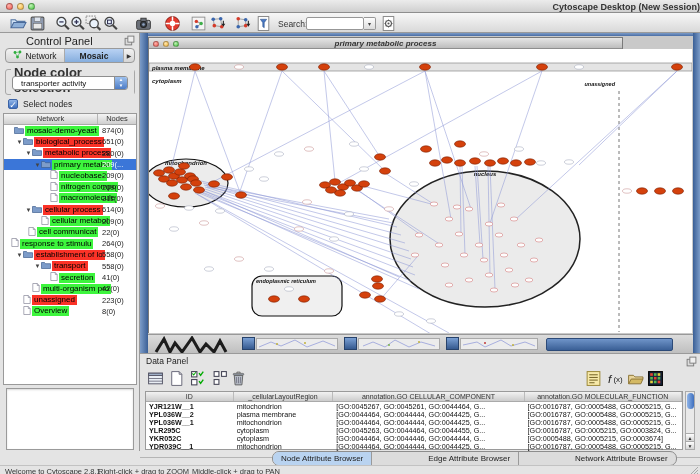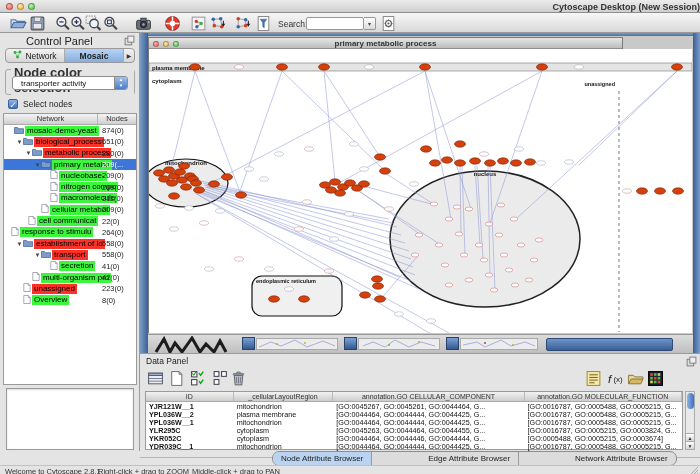--- a/index.html
+++ b/index.html
@@ -58,21 +58,21 @@
   .bg-red{background:#fb3227;}
   .tcnt{position:absolute;left:98px;font-size:7.5px;color:#222;}
   .trow.sel .tcnt{color:#fff;}
   .birdseye{position:absolute;left:6px;top:355px;width:128px;height:62px;background:#fff;border:1px solid #9a9a9a;box-shadow:inset 0 1px 2px rgba(0,0,0,.15);}
 
   
   .desktop{position:absolute;left:140px;top:33px;width:560px;height:320px;background:#c9c9c9;}
   .frame-l{position:absolute;left:0;top:0;width:8px;height:320px;background:linear-gradient(90deg,#7c9cc8,#3a5f96);}
   .frame-r{position:absolute;right:0;top:0;width:7px;height:320px;background:linear-gradient(90deg,#3a5f96,#7c9cc8);}
   .frame-t{position:absolute;left:0;top:0;width:560px;height:3px;background:linear-gradient(#7c9cc8,#4a6da5);}
-  .iwin{position:absolute;left:8px;top:4px;width:475px;height:296px;border:1px solid #7a7a7a;background:#fff;}
+  .iwin{position:absolute;left:8px;top:4px;width:475px;height:296px;border:1px solid #7a7a7a;background:#fff;font-style:italic;}
   .iwin-bar{position:absolute;left:0;top:0;width:100%;height:11px;background:linear-gradient(#e6e6e6,#bdbdbd);border-bottom:1px solid #8e8e8e;}
   .iwin-bar .lights{left:4px;top:2.5px;}
   .iwin-bar .light{width:6px;height:6px;}
   .iwin-title{position:absolute;left:0;right:0;top:1px;text-align:center;font-size:8px;font-weight:bold;color:#333;}
   .canvas{position:absolute;left:0;top:11px;width:543px;height:284px;background:#fff;overflow:hidden;}
   .ministrip{position:absolute;left:8px;top:301px;width:545px;height:19px;background:linear-gradient(#dcdcdc,#bfbfbf);border-top:1px solid #999;}
   .mini-sq{position:absolute;top:2px;width:13px;height:13px;background:linear-gradient(#7aa0d4,#35598f);border:1px solid #27426b;}
   .mini-bar{position:absolute;top:3px;height:12px;background:#ececec;border:1px solid #aaa;}
   .mini-blue{position:absolute;top:3px;height:13px;background:linear-gradient(#6f94c8,#3a5f96);border:1px solid #2c4a78;border-radius:2px;}
 
@@ -281,20 +281,28 @@
           <span class="tcnt">209(0)</span>
         </div>
         <div class="trow" style="padding-left: 39px;">
           <span class="texp"></span>
           <span class="tic"><svg width="8" height="9" viewBox="0 0 8 9">
               <path d="M.8.5h4.5L7.2 2.5v6H.8z" fill="#fff" stroke="#889" stroke-width=".7"></path>
               <path d="M5.3.5V2.5h1.9" fill="none" stroke="#889" stroke-width=".7"></path>
             </svg></span>
           <span class="tlbl bg-green">macromolecule</span>
           <span class="tcnt">311(0)</span>
+        </div>
+        <div class="trow" style="padding-left: 21px;">
+          <span class="texp">▼</span>
+          <span class="tic"><svg width="10" height="8" viewBox="0 0 10 8">
+              <path d="M.5 7.5v-6h3l1 1.2h5v4.8z" fill="#7d9cc9" stroke="#41608f" stroke-width=".7"></path>
+            </svg></span>
+          <span class="tlbl bg-red">cellular process</span>
+          <span class="tcnt">614(0)</span>
         </div>
         <div class="trow" style="padding-left: 30px;">
           <span class="texp"></span>
           <span class="tic"><svg width="8" height="9" viewBox="0 0 8 9">
               <path d="M.8.5h4.5L7.2 2.5v6H.8z" fill="#fff" stroke="#889" stroke-width=".7"></path>
               <path d="M5.3.5V2.5h1.9" fill="none" stroke="#889" stroke-width=".7"></path>
             </svg></span>
           <span class="tlbl bg-green">cellular metabol</span>
           <span class="tcnt">209(0)</span>
         </div>

